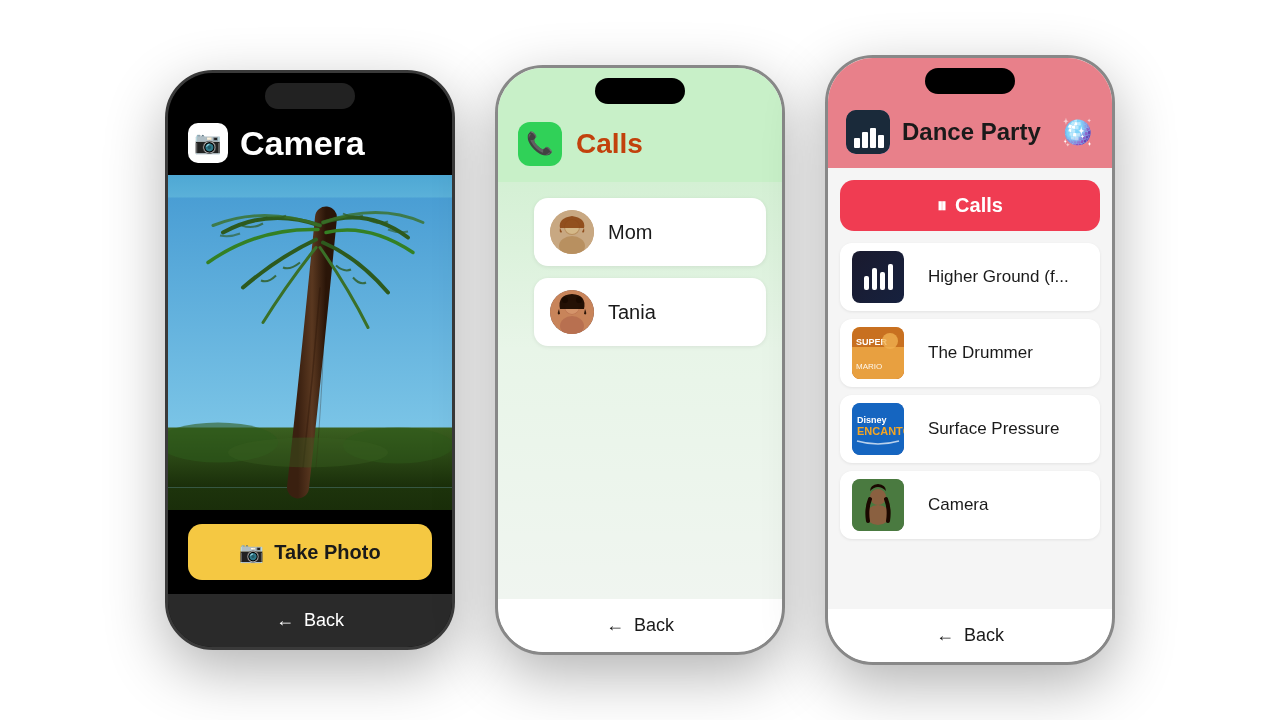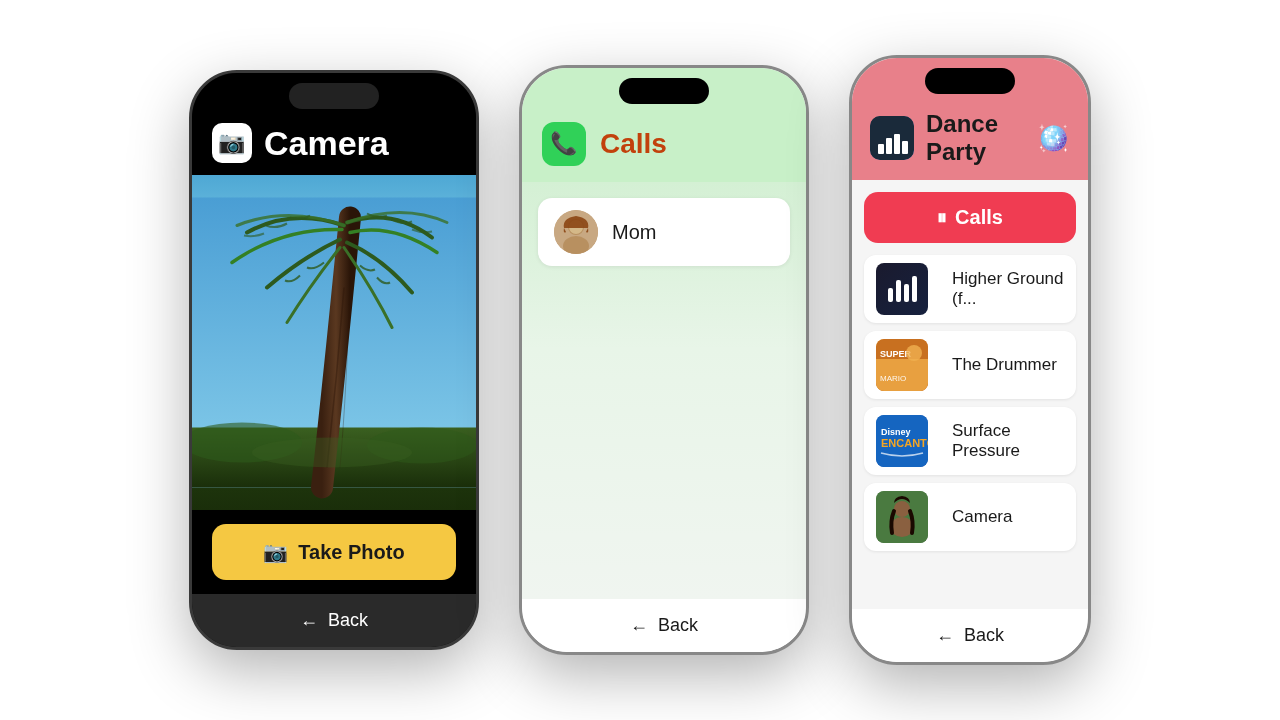--- a/index.html
+++ b/index.html
@@ -37,21 +37,21 @@
     
     .phone-calls {
       width: 290px;
       height: 590px;
       background: #f0f0f0;
       border: 3px solid #888;
     }
 
     
     .phone-dance {
-      width: 242px;
+      width: 290px;
       height: 610px;
       background: #f0f0f0;
       border: 3px solid #888;
     }
 
     
     .notch-bar {
       display: flex;
       justify-content: center;
       align-items: center;
@@ -185,20 +185,21 @@
     }
 
     .contact-card {
       background: white;
       border-radius: 14px;
       display: flex;
       align-items: center;
       gap: 14px;
       padding: 12px 16px;
       box-shadow: 0 1px 4px rgba(0,0,0,0.08);
+      margin-left: 20px;
     }
 
     .avatar {
       width: 44px;
       height: 44px;
       border-radius: 50%;
       overflow: hidden;
       flex-shrink: 0;
       background: #ccc;
       display: flex;
@@ -451,20 +452,37 @@
           <circle cx="22" cy="17" r="7" fill="#d4b888"></circle>
 
           <path d="M 10 18 Q 8 8 22 6 Q 36 8 34 18" fill="#8B4513" opacity="0.9"></path>
           <path d="M 10 18 Q 9 24 12 22" fill="#8B4513" opacity="0.9"></path>
           <path d="M 34 18 Q 35 24 32 22" fill="#8B4513" opacity="0.9"></path>
         </svg>
       </div>
       <span class="contact-name">Mom</span>
     </div>
 
+    <div class="contact-card">
+      <div class="avatar avatar-tania">
+        <svg width="44" height="44" viewBox="0 0 44 44" xmlns="http://www.w3.org/2000/svg">
+          <circle cx="22" cy="22" r="22" fill="#c8845a"></circle>
+          <circle cx="22" cy="17" r="7.5" fill="#b87050"></circle>
+          <ellipse cx="22" cy="36" rx="12" ry="10" fill="#b87050"></ellipse>
+          <circle cx="22" cy="17" r="7" fill="#d4946a"></circle>
+
+          <path d="M 10 19 Q 7 5 22 4 Q 37 5 34 19" fill="#1a0a00" opacity="0.95"></path>
+          <path d="M 9 19 Q 6 26 10 24" fill="#1a0a00" opacity="0.9"></path>
+          <path d="M 35 19 Q 38 26 34 24" fill="#1a0a00" opacity="0.9"></path>
+          <circle cx="15" cy="10" r="3" fill="#1a0a00"></circle>
+          <circle cx="29" cy="10" r="3" fill="#1a0a00"></circle>
+        </svg>
+      </div>
+      <span class="contact-name">Tania</span>
+    </div>
 
   </div>
 
   <div class="back-bar back-bar-light">
     <span>←</span>
     <span>Back</span>
   </div>
 </div>
 
 <div class="phone phone-dance">

